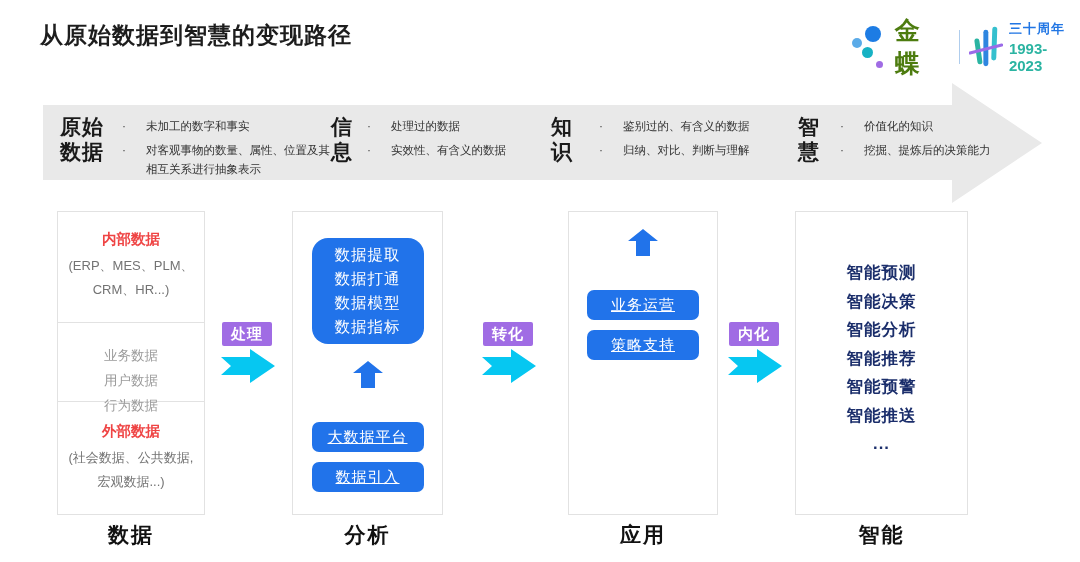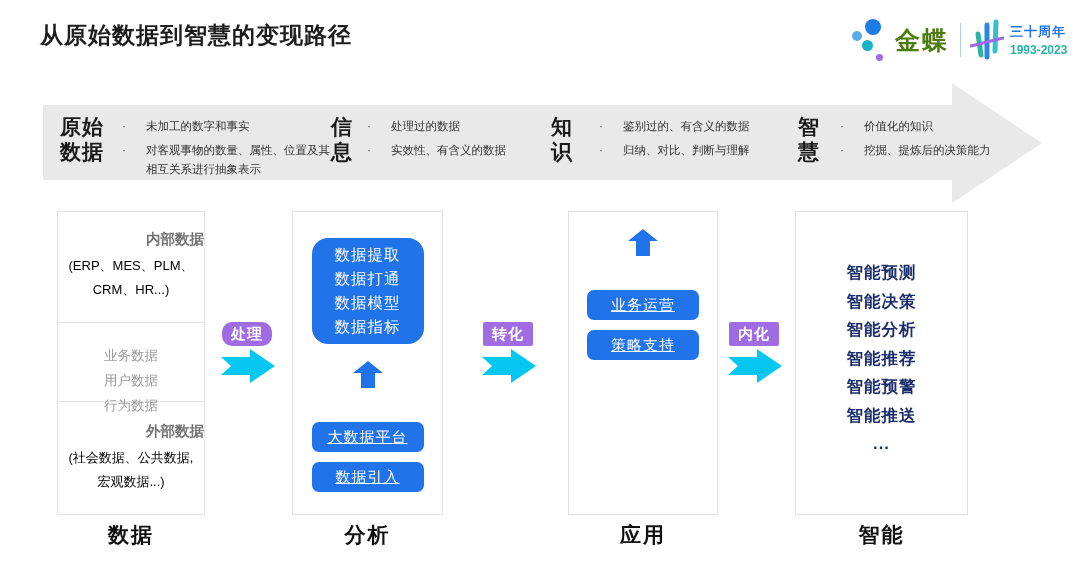--- a/index.html
+++ b/index.html
@@ -15,21 +15,21 @@
   .dots { position:relative; width:36px; height:52px; }
   .dots span { position:absolute; border-radius:50%; display:block; }
   .d1 { left:14px; top:5px;  width:16px; height:16px; background:#1D7CE4; }
   .d2 { left:1px;  top:17px; width:10px; height:10px; background:#5BABE8; }
   .d3 { left:11px; top:26px; width:11px; height:11px; background:#17B2C4; }
   .d4 { left:25px; top:40px; width:7px;  height:7px;  background:#A06CE4; }
   .brand { margin-left:8px; font-size:25px; font-weight:700; color:#4d7c0f; letter-spacing:2px; }
   .logo-sep { width:1px; height:34px; background:#AFCDED; margin:0 9px 0 11px; }
   .anniv { margin-left:6px; }
   .anniv-title { font-size:13px; font-weight:700; color:#2176E4; letter-spacing:1px; }
-  .anniv-years { font-size:12px; font-weight:700; color:#2BB4A2; margin-top:2px; }
+  .anniv-years { font-size:15px; font-weight:700; color:#2BB4A2; margin-top:2px; }
 
   
   .banner-body { position:absolute; left:43px; top:105px; width:909px; height:75px; background:#E9E9E9; }
   .banner-head { position:absolute; left:952px; top:83px; width:0; height:0;
                  border-top:60px solid transparent; border-bottom:60px solid transparent;
                  border-left:90px solid #E9E9E9; }
   .stage-group { position:absolute; top:114px; display:flex; }
   .g1 { left:60px; }  .g2 { left:331px; } .g3 { left:551px; } .g4 { left:798px; }
   .stage-title { font-size:21px; font-weight:700; line-height:25px; color:#1a1a1a; letter-spacing:1px; }
   .g1 .stage-title { width:48px; }
@@ -42,43 +42,43 @@
   .g1 .btxt { max-width:186px; }
 
   
   .col { position:absolute; top:211px; height:304px; background:#fff; border:1px solid #E2E2E2; }
   .col-data     { left:57px;  width:148px; }
   .col-analysis { left:292px; width:151px; }
   .col-app      { left:568px; width:150px; }
   .col-intel    { left:795px; width:173px; text-align:center; padding-top:46px; }
 
   .col-data .sec1 { height:110px; padding-top:16px; text-align:center; }
-  .sec-title { font-size:14.5px; font-weight:700; color:#737373; line-height:22px; margin-bottom:4px;text-align:right; }
-  .sec-line  { font-size:13px; color:#000000; line-height:24px; }
+  .sec-title { font-size:14.5px; font-weight:700; color:#ef4444; line-height:22px; margin-bottom:4px; }
+  .sec-line  { font-size:13px; color:#737373; line-height:24px; }
   .col-data .sec2 { height:80px; border-top:1px solid #E2E2E2; border-bottom:1px solid #E2E2E2;
                     padding-top:20px; text-align:center; }
   .mid-item { font-size:13.5px; color:#9B9B9B; line-height:25px; }
   .col-data .sec3 { padding-top:18px; text-align:center; }
 
   .panel { margin:26px auto 0; width:112px; height:106px; border-radius:16px; background:#2173EA;
            color:#fff; text-align:center; padding-top:5px; }
   .panel-line { font-size:15.5px; line-height:24px; letter-spacing:1px; }
   .up-arrow { display:block; margin:17px auto 0; }
   .btn { width:112px; height:30px; margin:0 auto; border-radius:7px; background:#2173EA;
          color:#fff; font-size:15px; text-align:center; line-height:30px; letter-spacing:1px;text-decoration:underline; }
   .btn-first { margin-top:34px; }
   .btn-next  { margin-top:10px; }
 
   .intel-item { font-size:16.5px; font-weight:700; color:#1B2E6B; line-height:28.5px; letter-spacing:1px; }
 
   
   .badge { position:absolute; top:322px; width:50px; height:24px; background:#A06CE4; color:#fff;
            font-size:15px; font-weight:700; text-align:center; line-height:24px; border-radius:2px;
            letter-spacing:1px; }
-  .badge1 { left:222px;border-radius:10px; } .badge2 { left:483px; } .badge3 { left:729px; }
+  .badge1 { left:222px; } .badge2 { left:483px; } .badge3 { left:729px; }
   .flow-arrow { position:absolute; top:349px; }
   .fa1 { left:221px; } .fa2 { left:482px; } .fa3 { left:728px; }
 
   
   .col-label { position:absolute; top:521px; text-align:center; font-size:21px; font-weight:700;
                color:#111; letter-spacing:2px; }
   .cl1 { left:57px;  width:148px; } .cl2 { left:292px; width:151px; }
   .cl3 { left:568px; width:150px; } .cl4 { left:795px; width:173px; }
 </style>
 </head>

